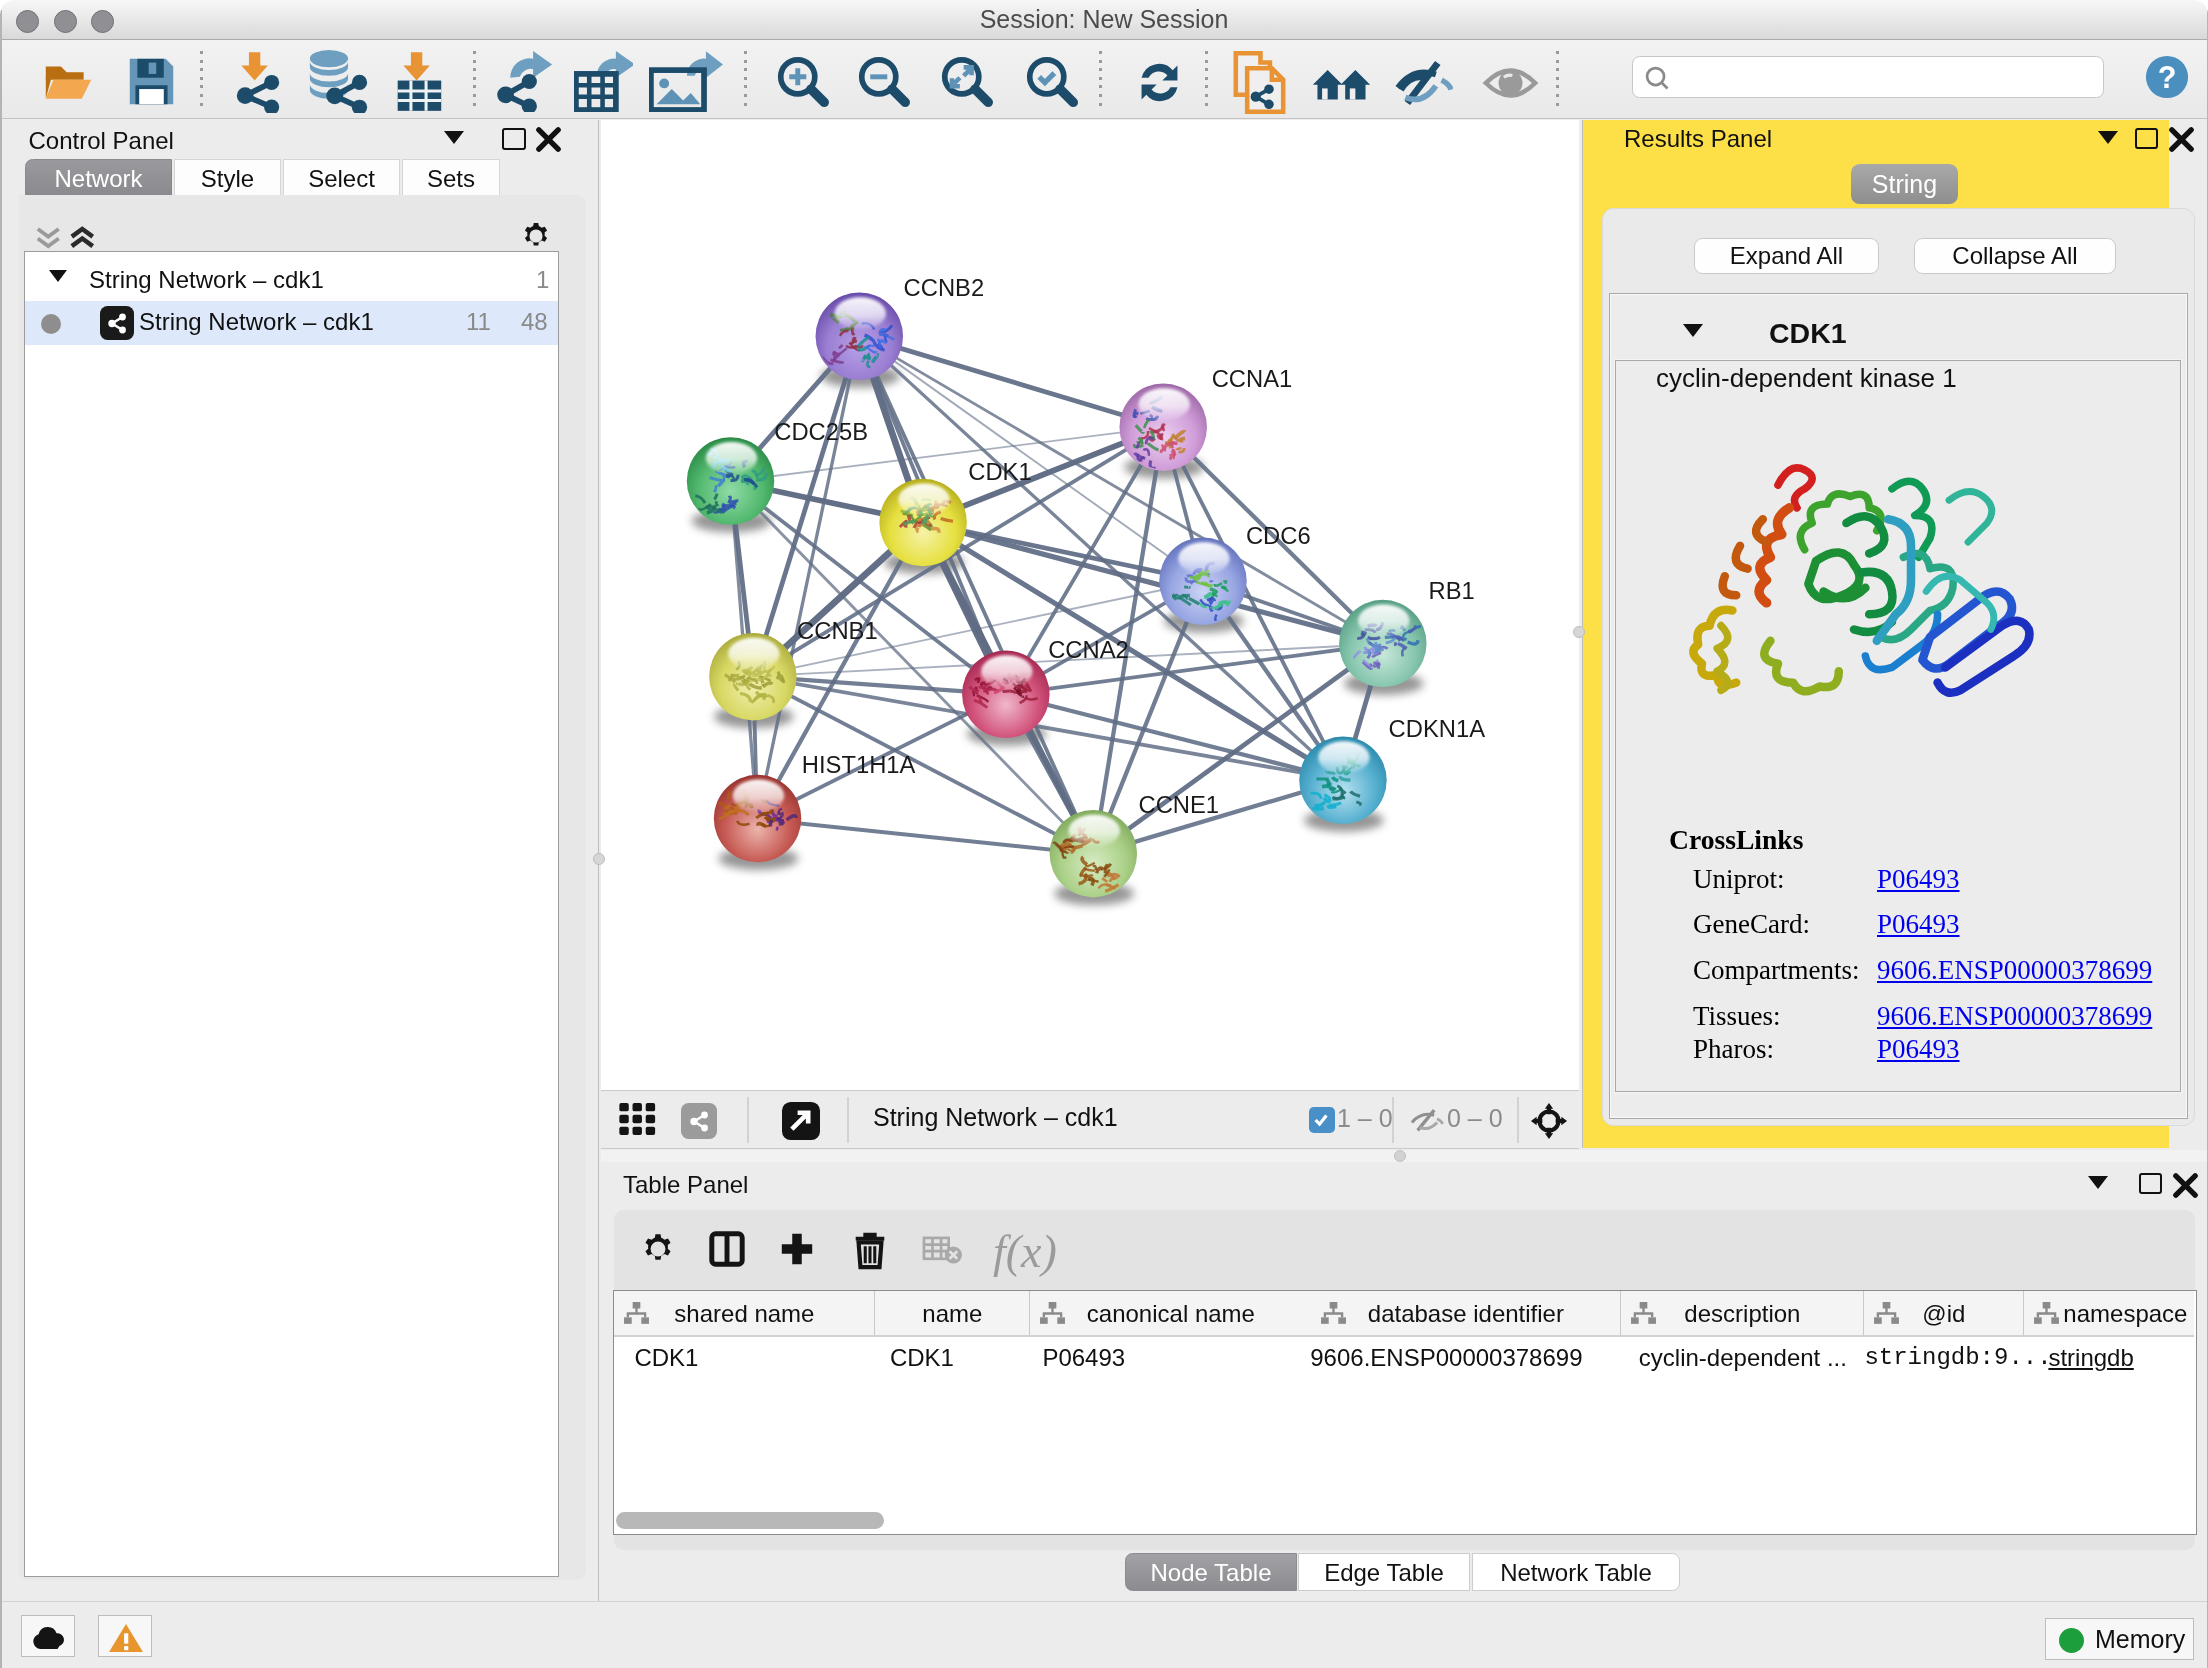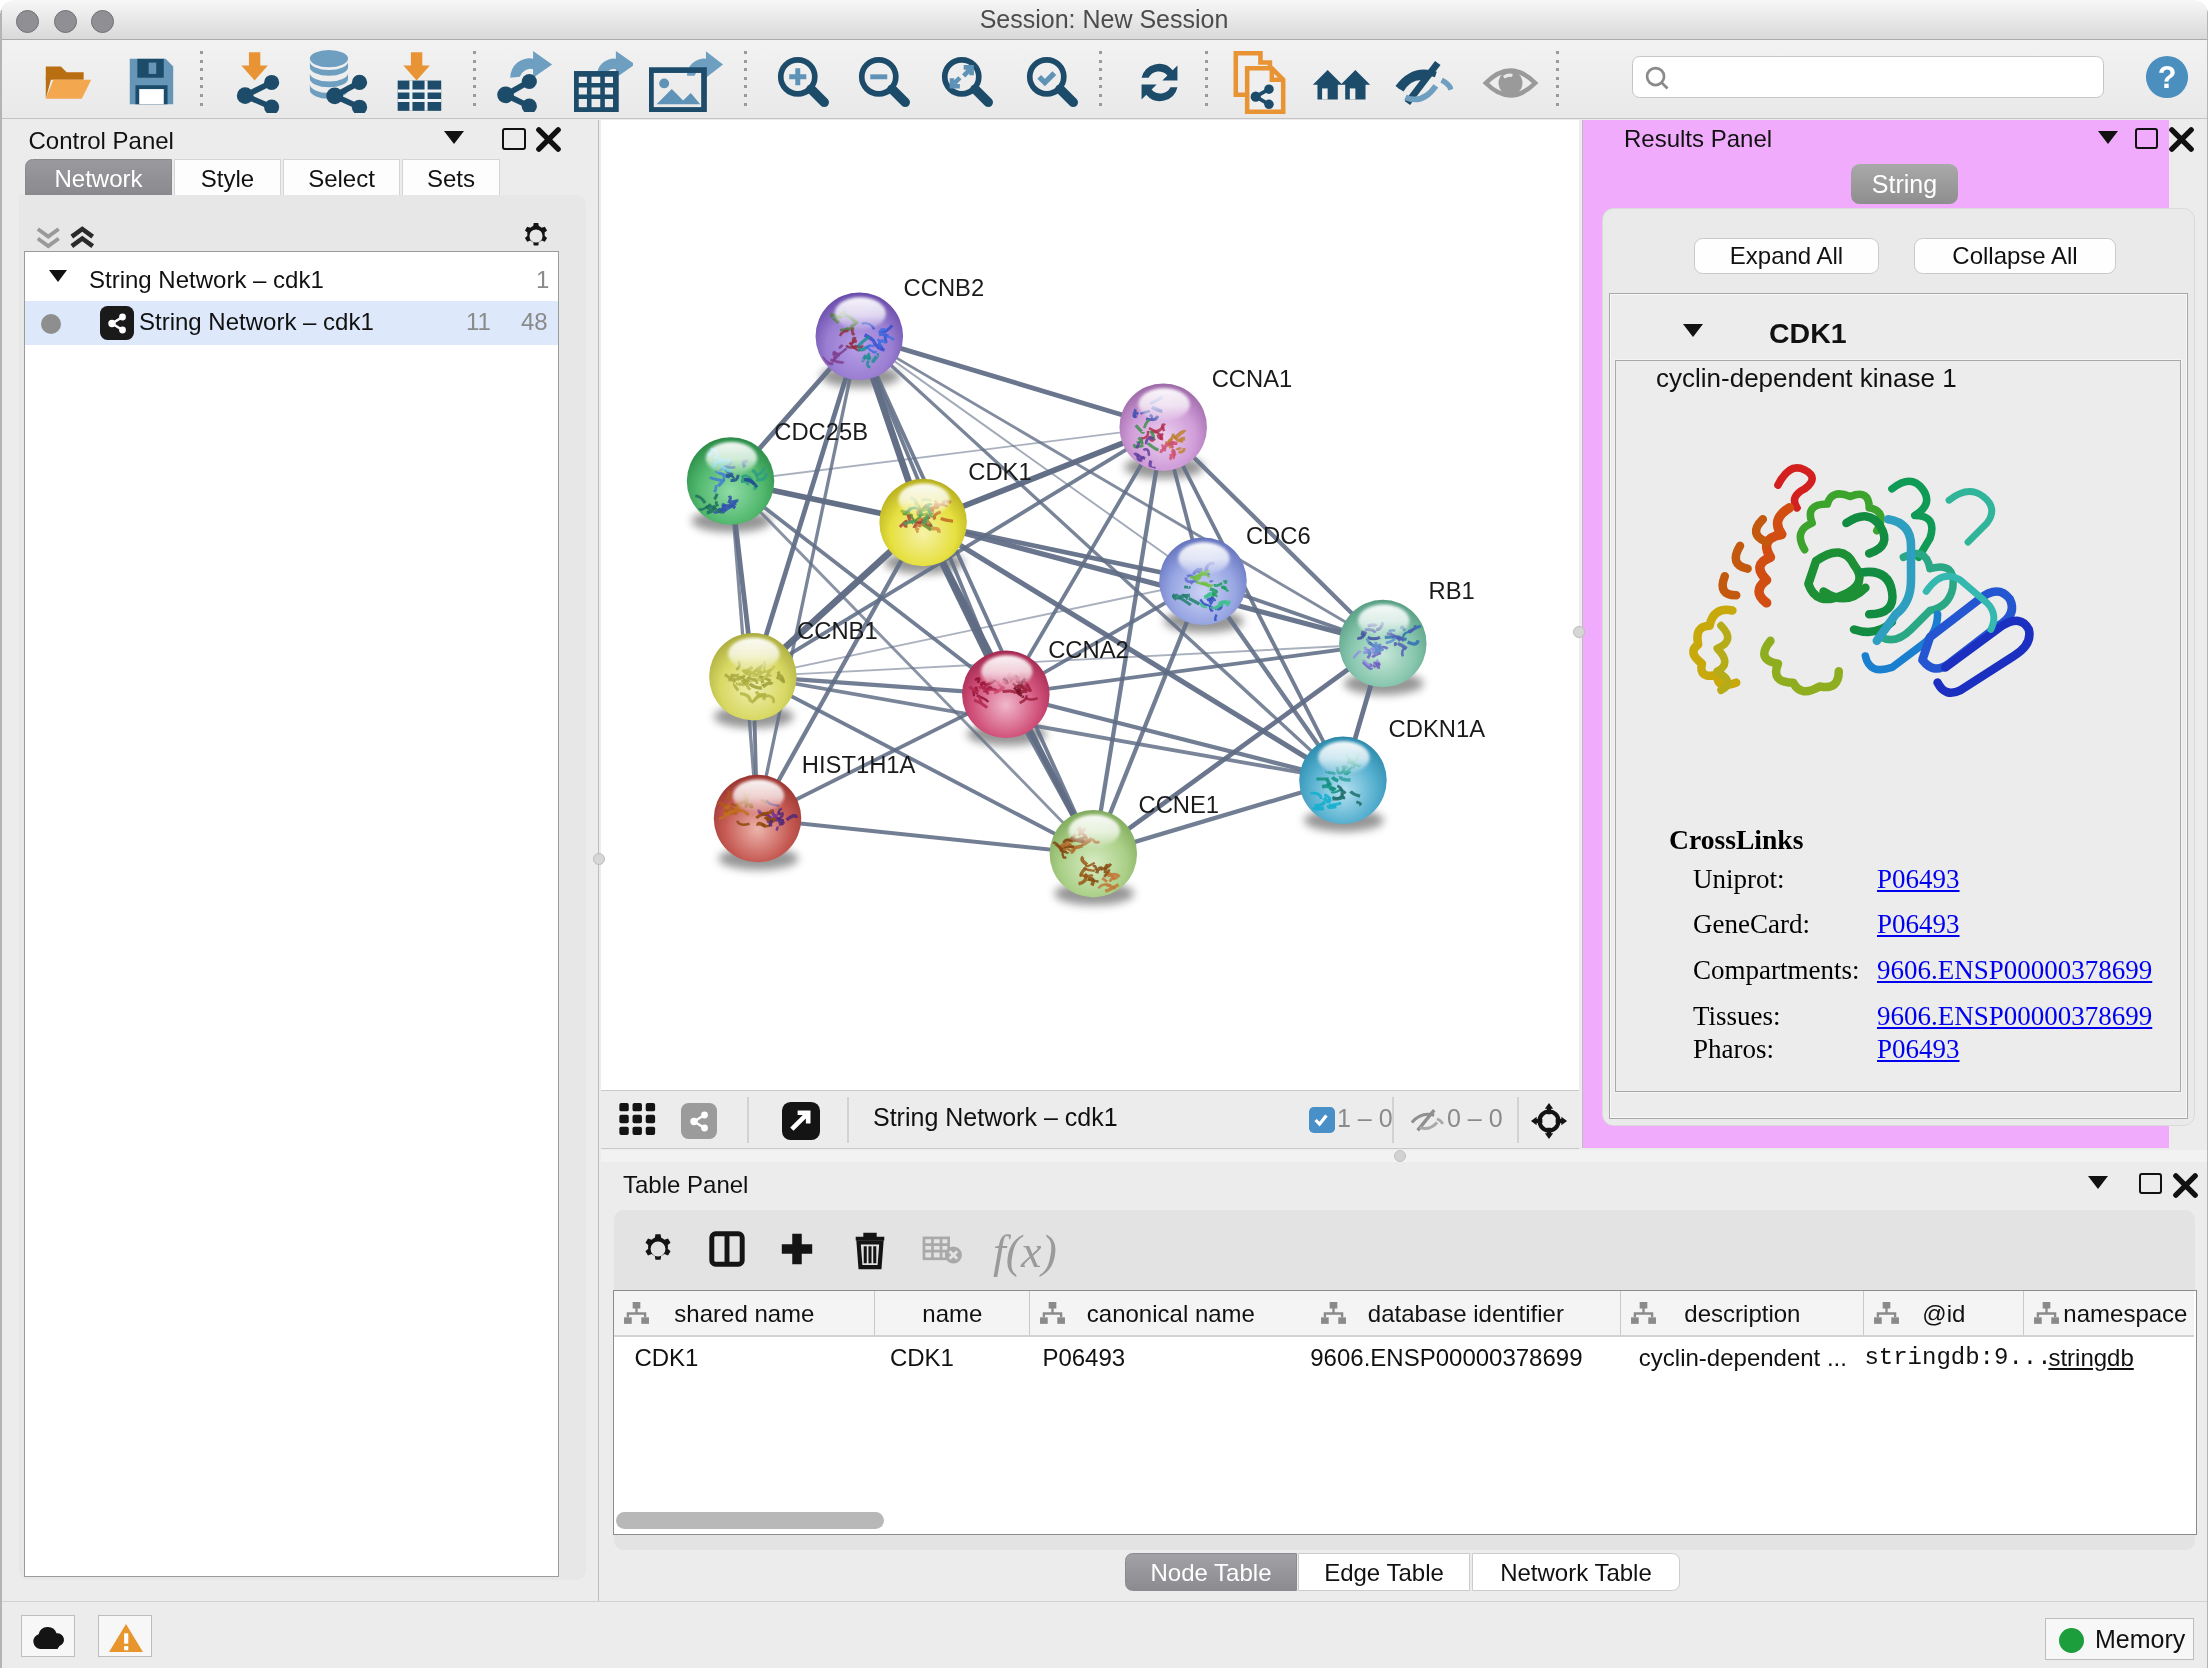--- a/index.html
+++ b/index.html
@@ -17,21 +17,21 @@
     background:linear-gradient(#f2f2f2,#e9e9e9); border-bottom:1px solid #c3c3c3; }
   .tbsep { position:absolute; top:11.4px; height:55px; width:2.9px;
     background-image:repeating-linear-gradient(#9a9a9a 0 2.9px, transparent 2.9px 8.6px); }
   .tbi { position:absolute; top:0px; }
   #searchbox { position:absolute; left:1632px; top:16px; width:472px; height:42px;
     background:#fff; border:1.9px solid #c6c6c6; border-radius:7.6px; }
   
   #controlpanel { left:0; top:120px; width:599px; height:1481px; background:#ececec; border-right:1.9px solid #bdbdbd;}
   #network { left:601px; top:120px; width:978px; height:970px; background:#ffffff; }
   #netbar { left:601px; top:1090px; width:978px; height:59px; background:#ececec; border-top:1px solid #c9c9c9; border-bottom:1px solid #c9c9c9;}
-  #results { left:1582px; top:120px; width:587px; height:1028px; background:#f0abfc; border-left:1px solid #bdbdbd;}
+  #results { left:1582px; top:120px; width:587px; height:1028px; background:#fde047; border-left:1px solid #bdbdbd;}
   #tablepanel { left:601px; top:1162px; width:1607px; height:438px; background:#ececec; }
   #statusbar { left:0; top:1601px; width:2208px; height:68px; background:#ececec; border-top:1px solid #d2d2d2; }
   .paneltitle { font-size:24px; color:#111; }
   
   .tab { position:absolute; top:39px; height:38px; text-align:center; font-size:24px; line-height:38px;
      background:#fdfdfd; color:#111; border:1px solid #d5d5d5; }
   .tabsel { background:linear-gradient(#9a9a9e,#8a8a8e); color:#fff; border-radius:7.6px 0 0 0; border-color:#8a8a8e;}
   
   #netlistbox { position:absolute; left:24px; top:131px; width:535px; height:1326px; background:#fff; border:1.9px solid #9b9b9b; }
   .lrow { position:relative; height:38px; font-size:24px; color:#111; }

